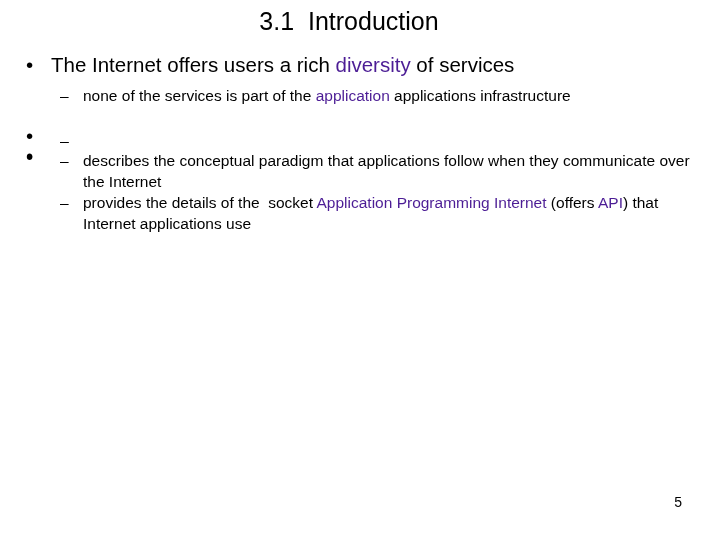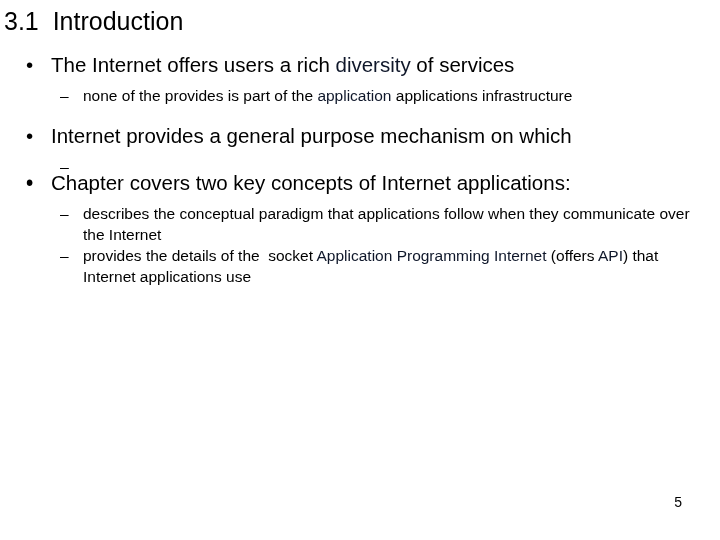--- a/index.html
+++ b/index.html
@@ -19,23 +19,24 @@
   .slide {
     position: relative;
     width: 720px;
     height: 540px;
     background: #ffffff;
   }
 
   
   .slide-title {
     position: absolute;
-    left: 4px;
+    left: 17px;
     top: 6px;
     width: 664px;
+    text-align: center;
     font-size: 25px;
     line-height: 30px;
     font-weight: 400;
     color: #000000;
     white-space: pre;
   }
 
   
   .body {
     position: absolute;
@@ -76,21 +77,21 @@
     top: 0;
     font-size: 15.5px;
     line-height: 21px;
   }
 
   
   .gap-sm { height: 6px; }
   .gap-md { height: 13px; }
   .gap-lg { height: 17px; }
 
-  .accent { color: #0f172a; text-align: right; }
+  .accent { color: #4c1d95; text-align: right; }
 
   .pretext { white-space: pre-wrap; }
 
   
   .page-number {
     position: absolute;
     right: 38px;
     bottom: 30px;
     font-size: 14px;
     line-height: 16px;
@@ -108,49 +109,47 @@
 
     <div class="l1">
       <span class="bullet">•</span>
       <span class="pretext">The Internet offers users a rich </span><span class="accent">diversity</span><span class="pretext"> of services</span>
     </div>
 
     <div class="gap-sm"></div>
 
     <div class="l2">
       <span class="dash">–</span>
-      <span class="pretext">none of the provides is part of the </span><span class="accent">application</span><span class="pretext"> applications infrastructure</span>
+      <span class="pretext">none of the services is part of the </span><span class="accent">application</span><span class="pretext"> applications infrastructure</span>
     </div>
 
     <div class="gap-lg"></div>
 
     <div class="l1">
       <span class="bullet">•</span>
-      <span class="pretext">Internet provides a general purpose mechanism on which</span>
     </div>
 
     <div class="gap-sm"></div>
 
     <div class="l2">
       <span class="dash">–</span>
     </div>
 
     <div class="l2">
       <span class="dash">–</span>
     </div>
 
     <div class="gap-md"></div>
 
     <div class="l1">
       <span class="bullet">•</span>
     </div>
 
     <div class="l1">
       <span class="bullet">•</span>
-      <span class="pretext">Chapter covers two key concepts of Internet applications:</span>
     </div>
 
     <div class="gap-sm"></div>
 
     <div class="l2">
       <span class="dash">–</span>
       <span class="pretext">describes the conceptual paradigm that applications follow when they communicate over the Internet</span>
     </div>
 
     <div class="l2">

